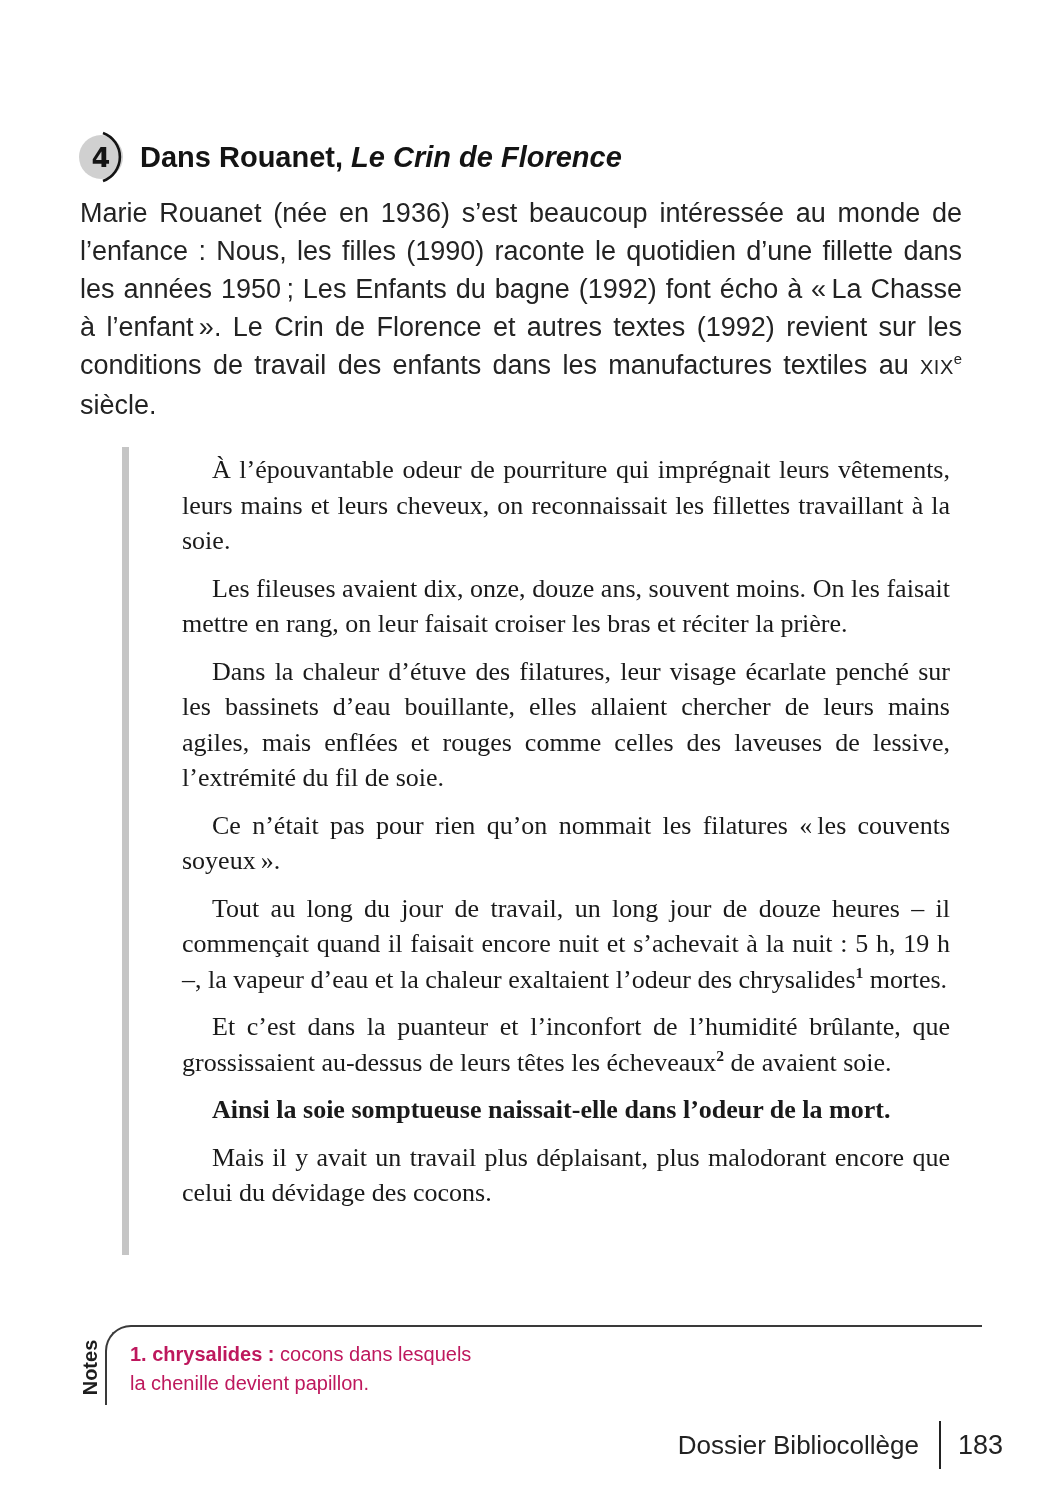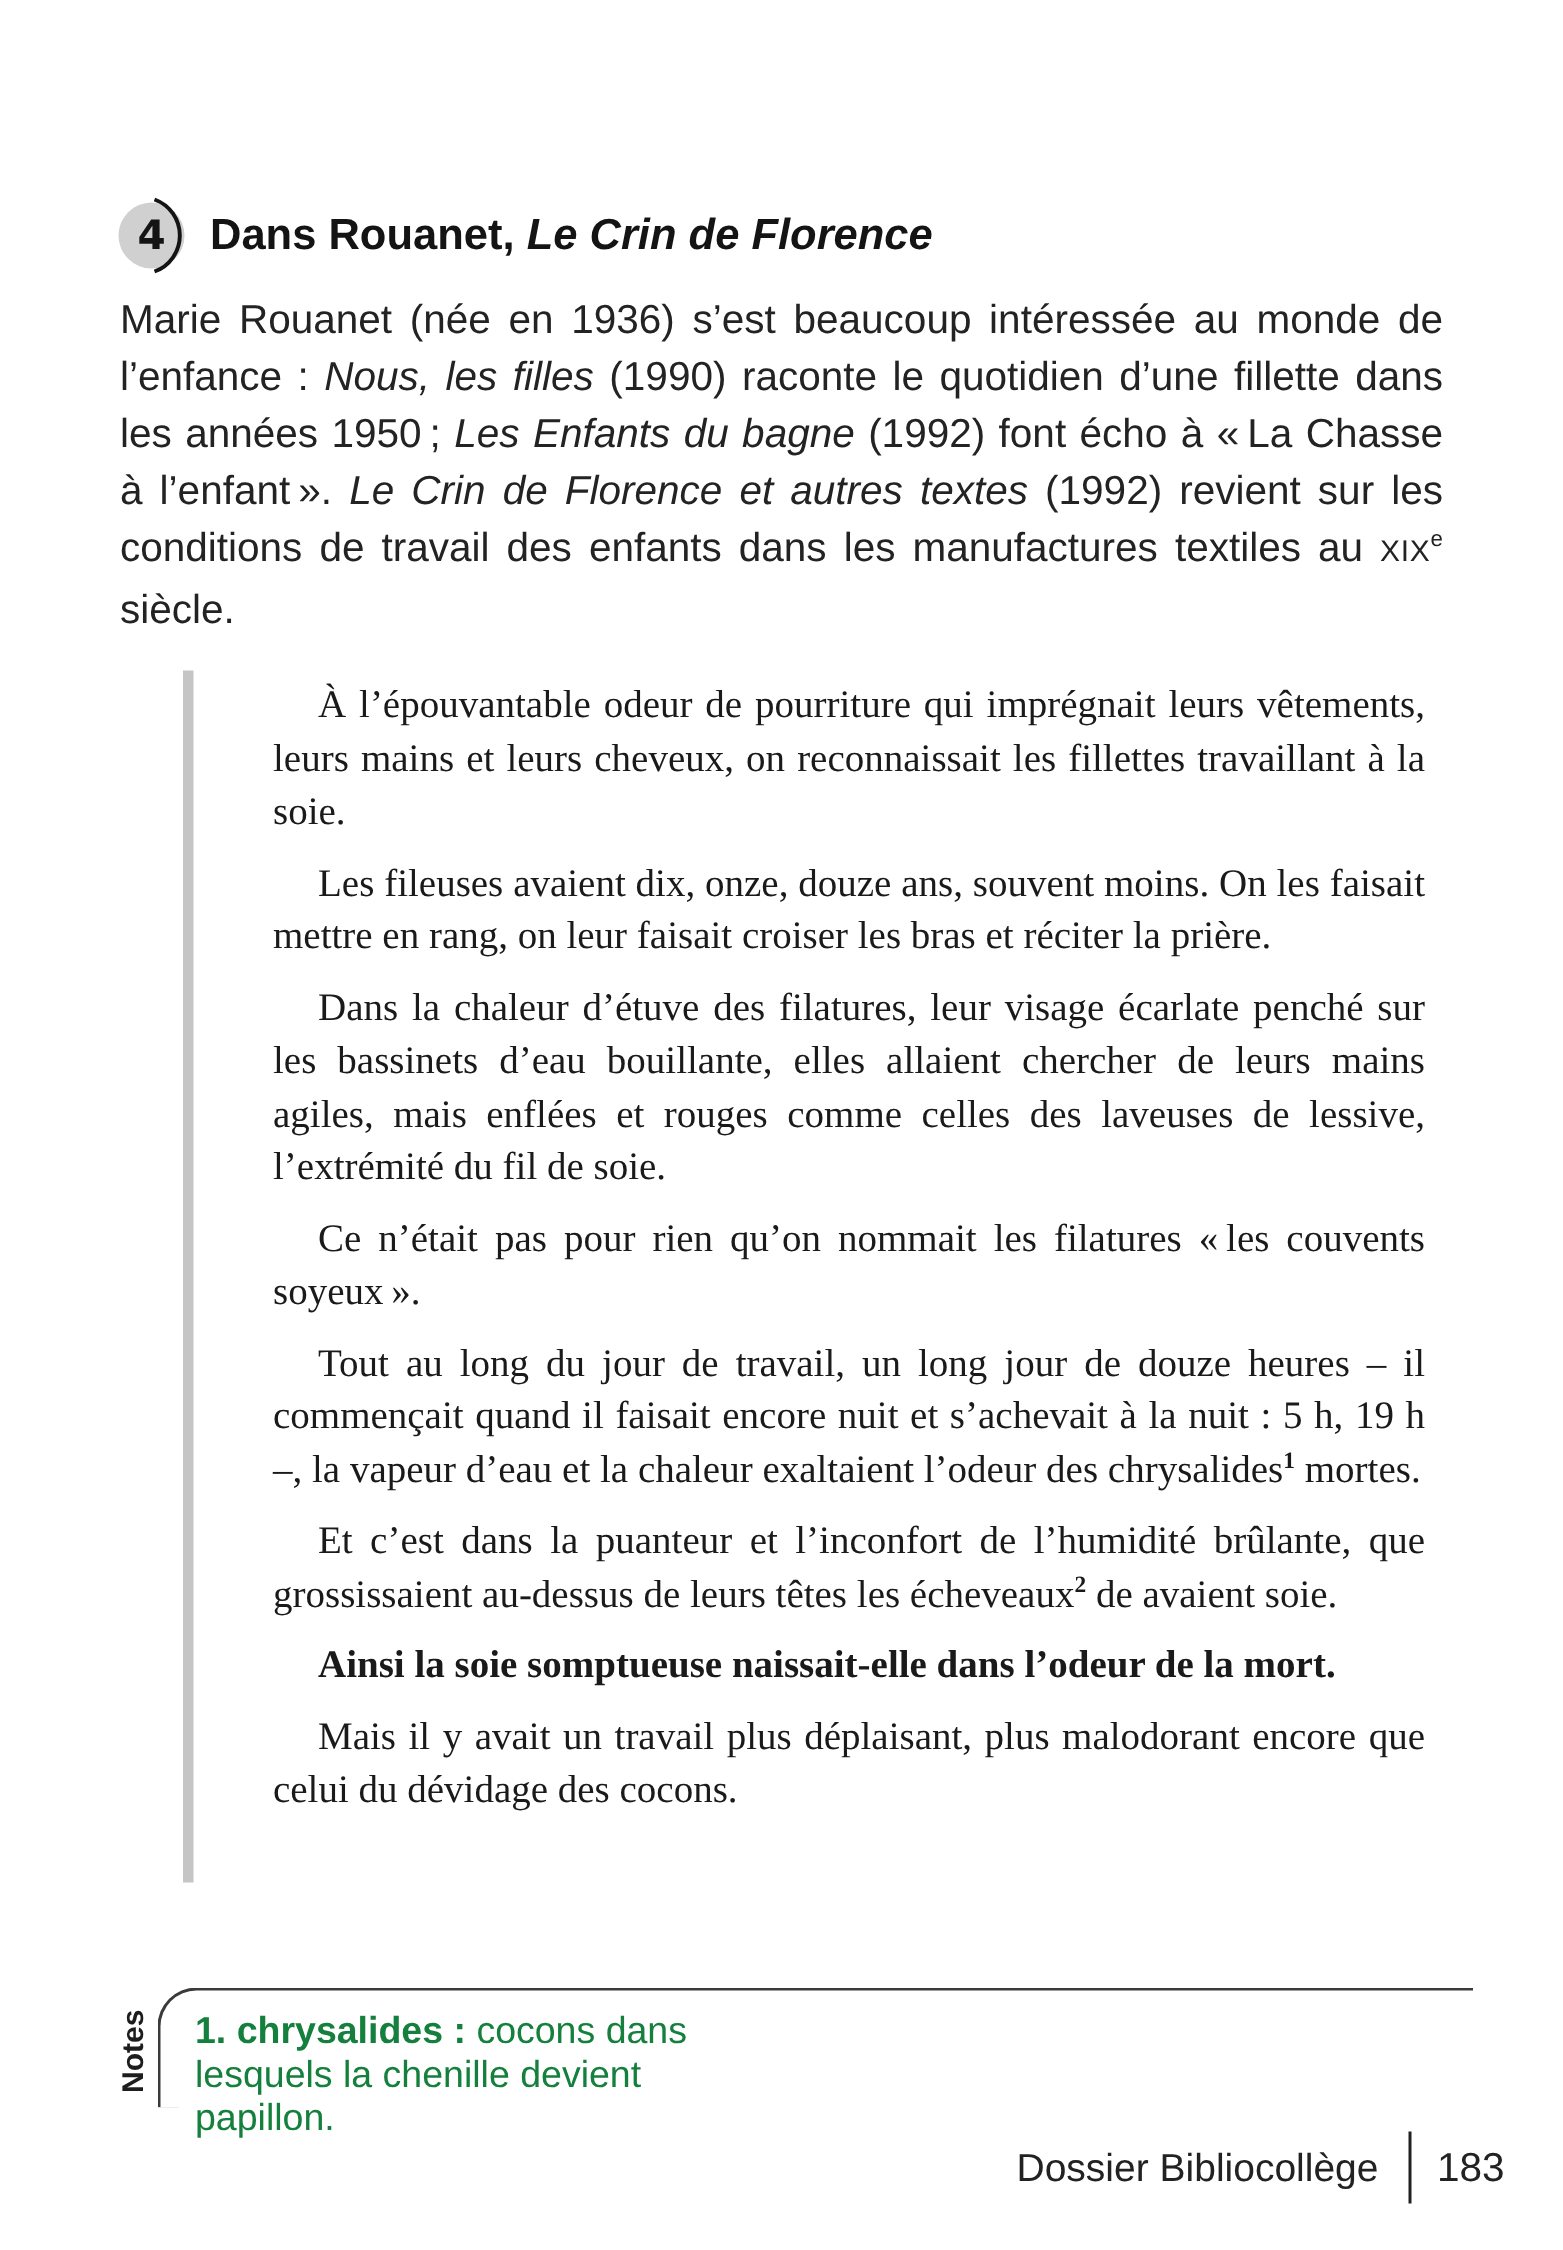--- a/index.html
+++ b/index.html
@@ -28,33 +28,33 @@
 
   
   .quote-bar{position:absolute;left:122px;top:447px;width:7px;height:808px;background:#c5c5c5;}
   .quote{position:absolute;top:440px;left:170px;width:792px;
         font-family:"Liberation Serif",serif;font-size:26px;line-height:35.5px;
         text-align:justify;color:#1a1a1a;}
   .quote-para{margin:12px;text-indent:30px;}
   .quote-para.bold{font-weight:bold;}
 
   .seg-normal{}
-  .seg-italic{font-style:italic;}
+  .seg-italic{}
   .seg-sup{font-size:0.60em;vertical-align:super;line-height:0;font-weight:bold;}
   .seg-smallcaps{font-size:0.74em;letter-spacing:0.5px;}
   .seg-sup-light{font-size:0.55em;vertical-align:super;line-height:0;}
 
   
   .notes-border{position:absolute;left:105px;top:1325px;width:875px;height:78px;
         border-top:2.5px solid #3a3a3a;border-left:2.5px solid #3a3a3a;
         border-top-left-radius:26px;}
   .notes-label{position:absolute;left:52px;top:1356px;width:76px;text-align:center;
         transform:rotate(-90deg);font-size:20px;font-weight:bold;color:#1d1d1d;}
   .notes-content{position:absolute;left:130px;top:1340px;width:840px;display:flex;gap:80px;}
-  .note-item{font-size:25px;line-height:29px;color:#15803d;}
+  .note-item{font-size:20px;line-height:29px;color:#be185d;}
   .note-item:nth-child(1){width:360px;}
   .note-item:nth-child(2){width:392px;}
   .note-term{font-weight:bold;}
 
   
   .footer{position:absolute;top:1421px;right:32px;display:flex;align-items:center;}
   .footer-brand{font-size:26px;color:#222;}
   .footer-sep{width:2px;height:48px;background:#222;margin:0 17px 0 20px;}
   .footer-page{font-size:27px;color:#222;width:52px;}
 </style>

